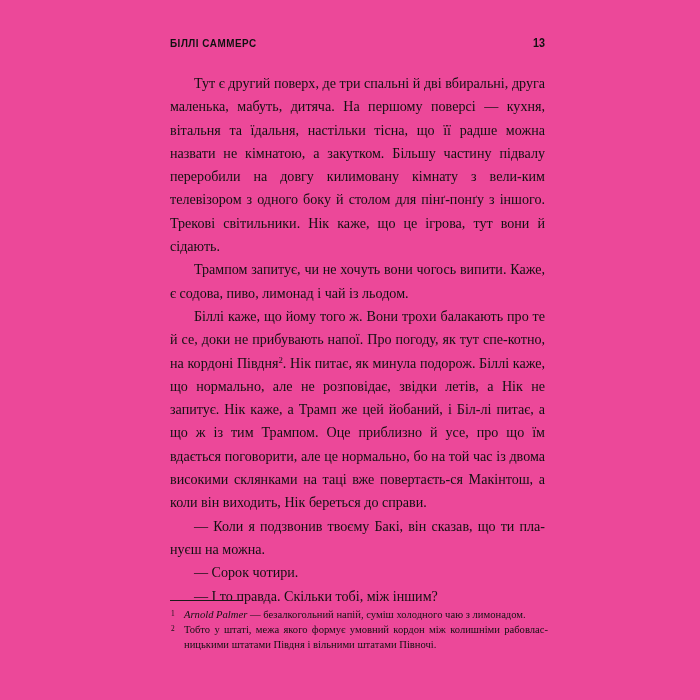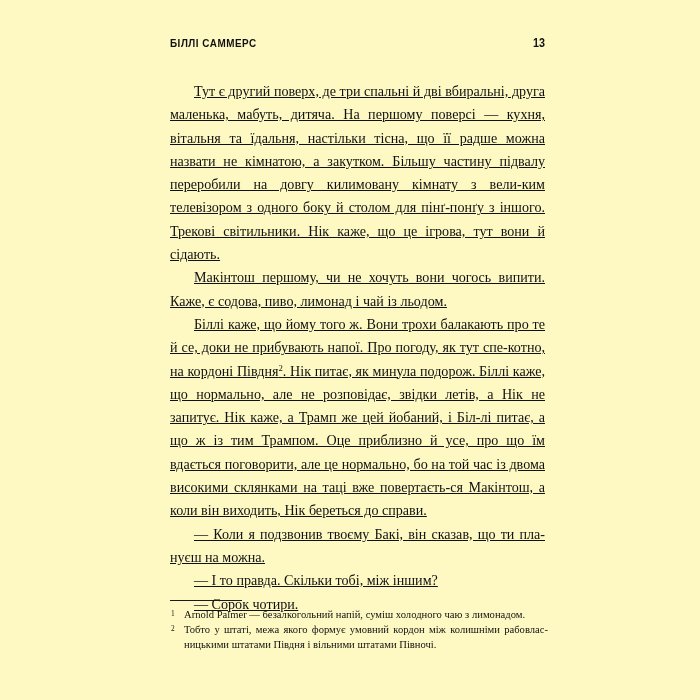--- a/index.html
+++ b/index.html
@@ -12,21 +12,21 @@
     height: 700px;
     font-family: "Liberation Serif", serif;
     color: #111111;
     overflow: hidden;
   }
 
   .page {
     position: relative;
     width: 700px;
     height: 700px;
-    background: #fef9c3;
+    background: #ec4899;
     box-sizing: border-box;
   }
 
   
   .running-head {
     position: absolute;
     left: 170px;
     top: 36px;
     width: 375px;
     display: flex;
@@ -49,23 +49,22 @@
     font-size: 12.5px;
     color: #111111;
     transform: scaleX(0.86);
     transform-origin: right center;
   }
 
   
   .textblock {
     position: absolute;
     left: 170px;
-    top: 80px;
+    top: 72px;
     width: 375px;
-    text-decoration: underline;
   }
   .textblock p {
     margin: 0;
     font-size: 14.1px;
     line-height: 23.3px;
     text-align: justify;
     text-indent: 24px;
     hyphens: manual;
     -webkit-hyphens: manual;
   }
@@ -99,39 +98,40 @@
     text-align: justify;
     margin-bottom: 0.5px;
   }
   .footnote .fn-marker {
     position: absolute;
     left: 1px;
     top: -1.5px;
     font-size: 7.4px;
   }
   .footnote .fn-italic {
+    font-style: italic;
   }
 </style>
 </head>
 <body>
 
 <div class="page">
 
   <div class="running-head">
     <div class="running-head-title">БІЛЛІ САММЕРС</div>
     <div class="running-head-folio">13</div>
   </div>
 
   <div class="textblock">
       <p class="last-of-para">Тут є другий поверх, де три спальні й дві вбиральні, друга маленька, мабуть, дитяча. На першому поверсі — кухня, вітальня та їдальня, настільки тісна, що її радше можна назвати не кімнатою, а закутком. Більшу частину підвалу переробили на довгу килимовану кімнату з вели-ким телевізором з одного боку й столом для пінґ-понґу з іншого. Трекові світильники. Нік каже, що це ігрова, тут вони й сідають.</p>
-      <p class="last-of-para">Макінтош першому, чи не хочуть вони чогось випити. Каже, є содова, пиво, лимонад і чай із льодом.</p>
+      <p class="last-of-para">Трампом запитує, чи не хочуть вони чогось випити. Каже, є содова, пиво, лимонад і чай із льодом.</p>
       <p class="last-of-para">Біллі каже, що йому того ж. Вони трохи балакають про те й се, доки не прибувають напої. Про погоду, як тут спе-котно, на кордоні Півдня<sup>2</sup>. Нік питає, як минула подорож. Біллі каже, що нормально, але не розповідає, звідки летів, а Нік не запитує. Нік каже, а Трамп же цей йобаний, і Біл-лі питає, а що ж із тим Трампом. Оце приблизно й усе, про що їм вдається поговорити, але це нормально, бо на той час із двома високими склянками на таці вже повертаєть-ся Макінтош, а коли він виходить, Нік береться до справи.</p>
       <p class="last-of-para">— Коли я подзвонив твоєму Бакі, він сказав, що ти пла-нуєш на можна.</p>
+      <p class="last-of-para">— Сорок чотири.</p>
       <p class="last-of-para">— І то правда. Скільки тобі, між іншим?</p>
-      <p class="last-of-para">— Сорок чотири.</p>
     </div>
 
   <div class="footnotes">
     <div class="footnote-rule" style="width: 72px;"></div>
     <div>
         <div class="footnote"><span class="fn-marker">1</span><span><span class="fn-italic">Arnold Palmer</span> — безалкогольний напій, суміш холодного чаю з лимонадом.</span></div>
         <div class="footnote"><span class="fn-marker">2</span><span>Тобто у штаті, межа якого формує умовний кордон між колишніми рабовлас-ницькими штатами Півдня і вільними штатами Півночі.</span></div>
       </div>
   </div>
 

